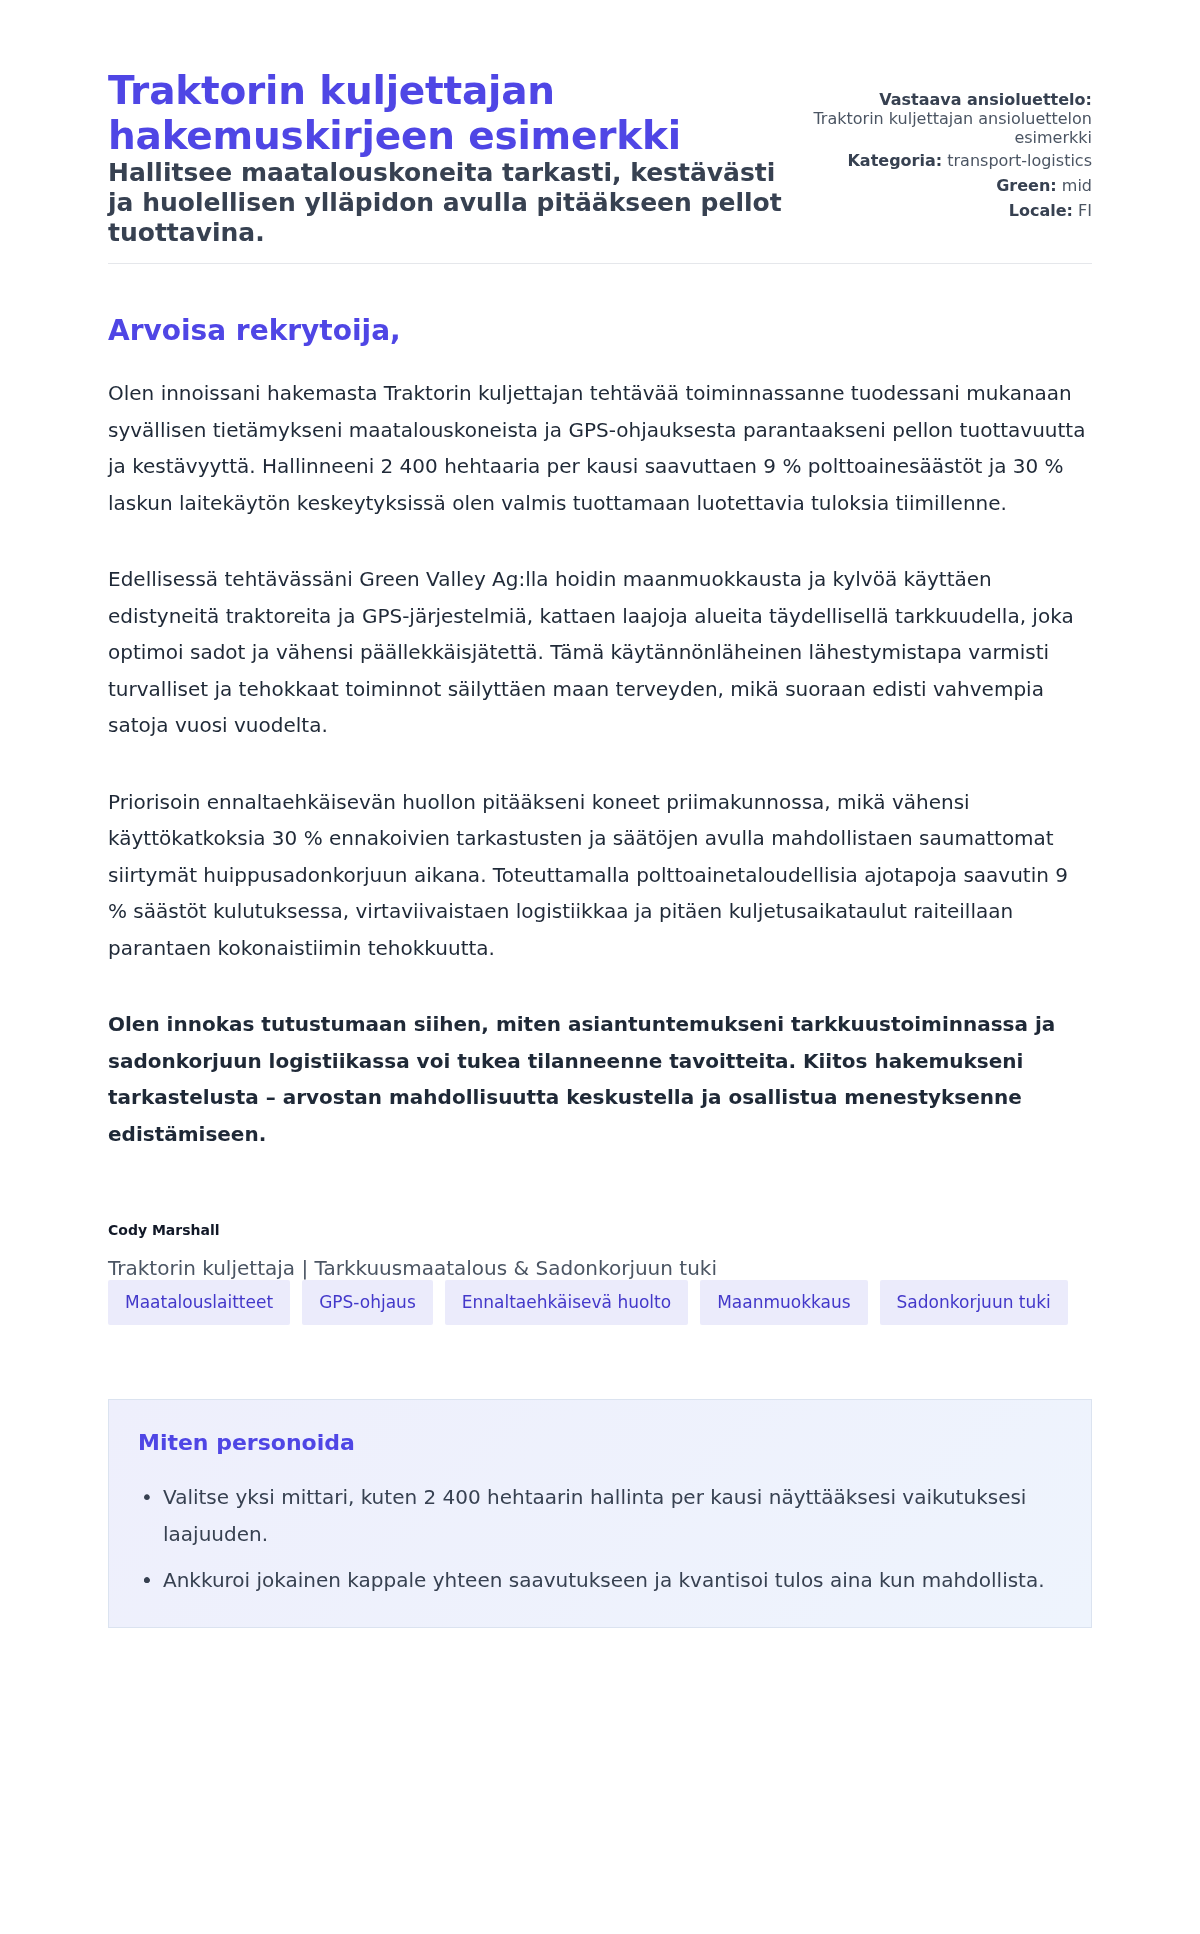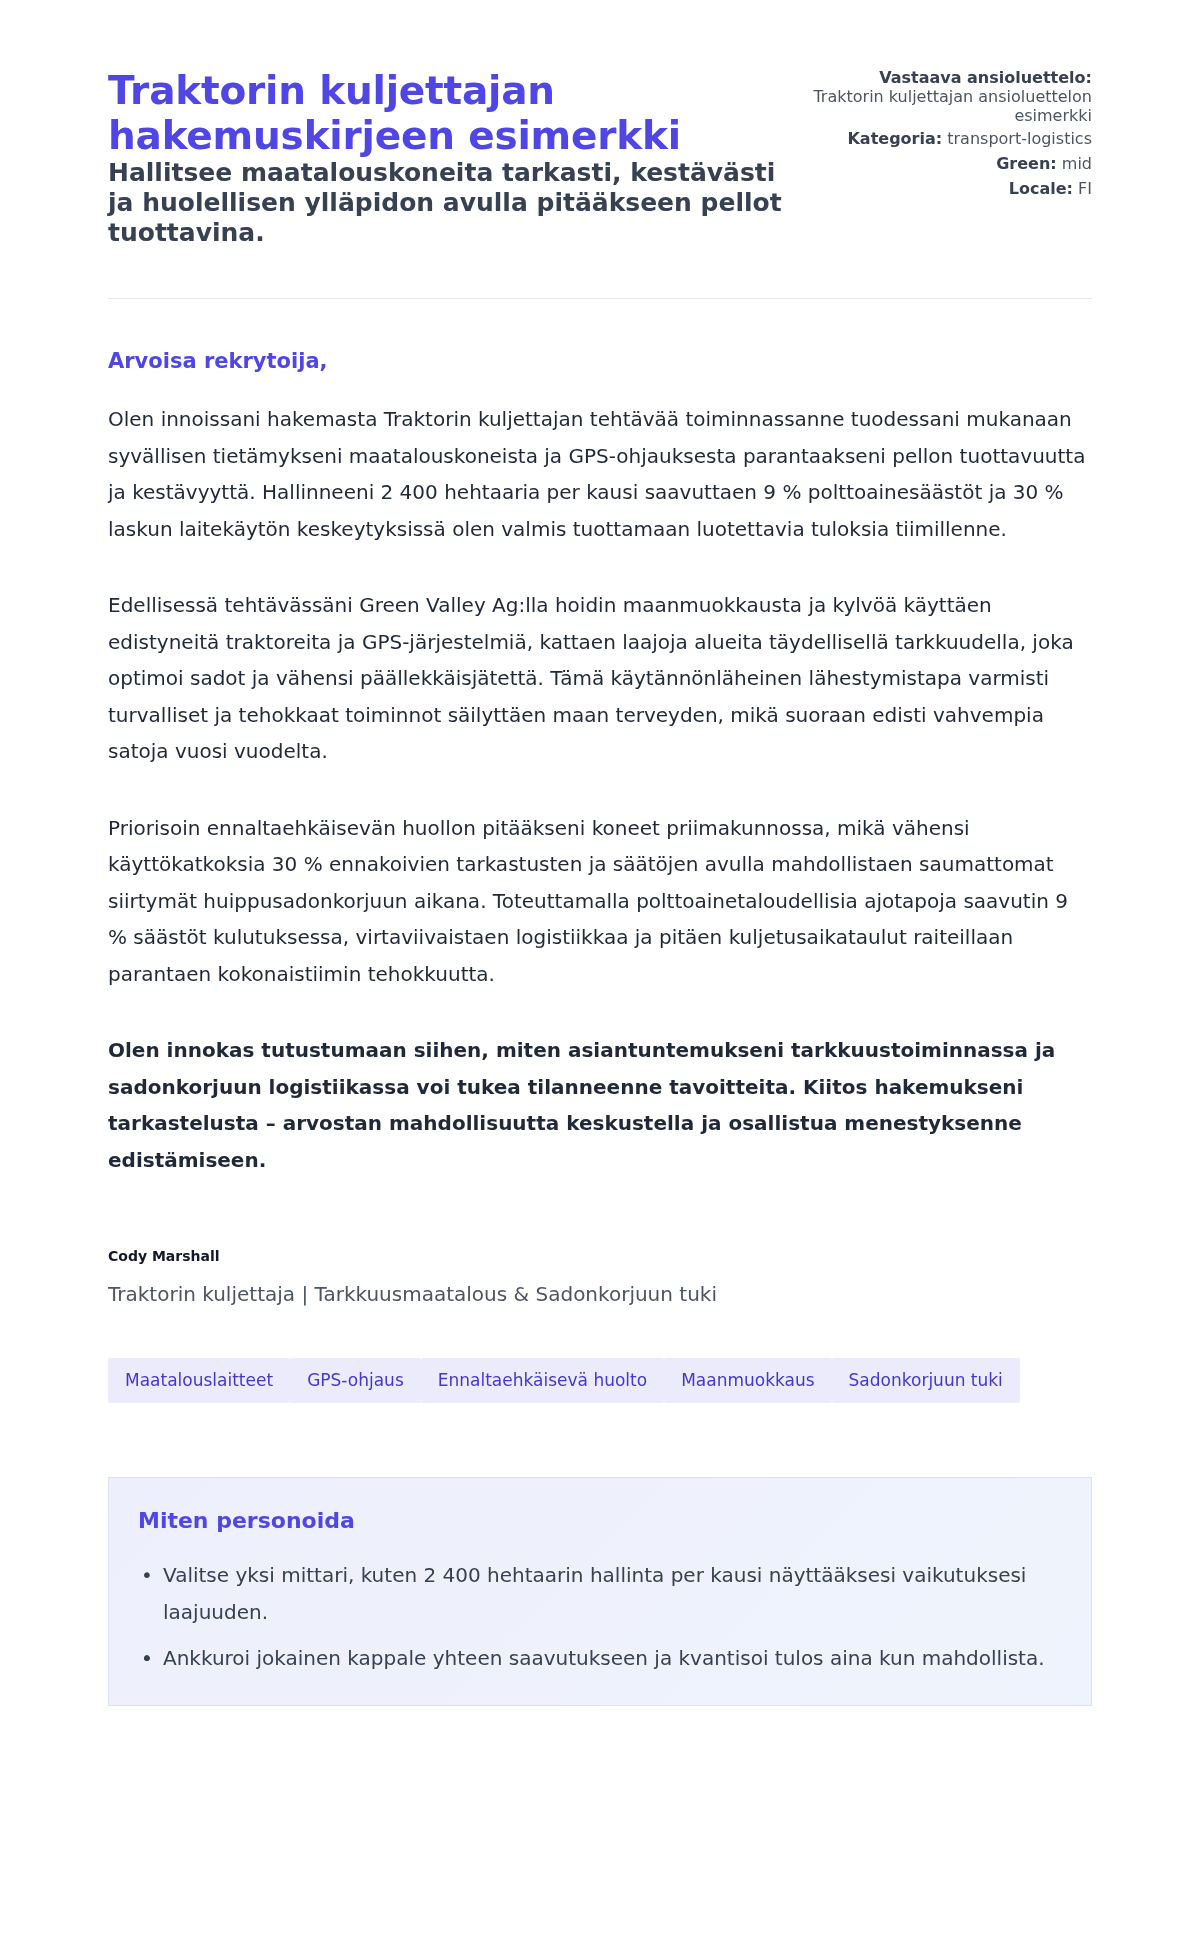--- a/index.html
+++ b/index.html
@@ -10,22 +10,22 @@
       font-family: "DejaVu Sans", sans-serif;
       color: #111827;
     }
     .page {
       width: 1200px;
       padding: 68px 108px 60px 108px;
     }
     .header {
       display: flex;
       justify-content: space-between;
-      align-items: flex-start;
-      padding-bottom: 50px;
+      align-items: center;
+      padding-bottom: 15px;
       border-bottom: 1px solid #e5e7eb;
     }
     .header-left { width: 700px; }
     .title {
       font-family: "DejaVu Sans", sans-serif;
       font-weight: bold;
       font-size: 39px;
       line-height: 45px;
       color: #4f46e5;
       letter-spacing: -0.2px;
@@ -46,21 +46,21 @@
       padding-top: 0px;
     }
     .meta-row { margin-bottom: 6px; }
     .meta-row .k { font-weight: bold; color: #374151; }
     .meta-row.stack { margin-bottom: 4px; }
     .meta-row.stack .v { display: block; }
 
     .greeting {
       margin-top: 50px;
       font-weight: bold;
-      font-size: 21px;
+      font-size: 28px;
       color: #4f46e5;
     }
     .letter { margin-top: 28px; }
     .letter p {
       font-size: 20px;
       line-height: 36.5px;
       color: #1f2937;
       margin-bottom: 40px;
     }
     .letter p:last-child { margin-bottom: 0; font-weight: bold; }
@@ -72,22 +72,22 @@
       color: #111827;
       margin-top: 24px;
     }
     .sig-title {
       margin-top: 18px;
       font-size: 20px;
       color: #4b5563;
     }
 
     .tags {
-      margin-top: 52px;
       display: flex;
+      gap: 12px;
     }
     .tag {
       background: #ebebfb;
       color: #4338ca;
       font-size: 17px;
       padding: 12px 17px;
       line-height: 21px;
       border-radius: 2px;
     }
 

